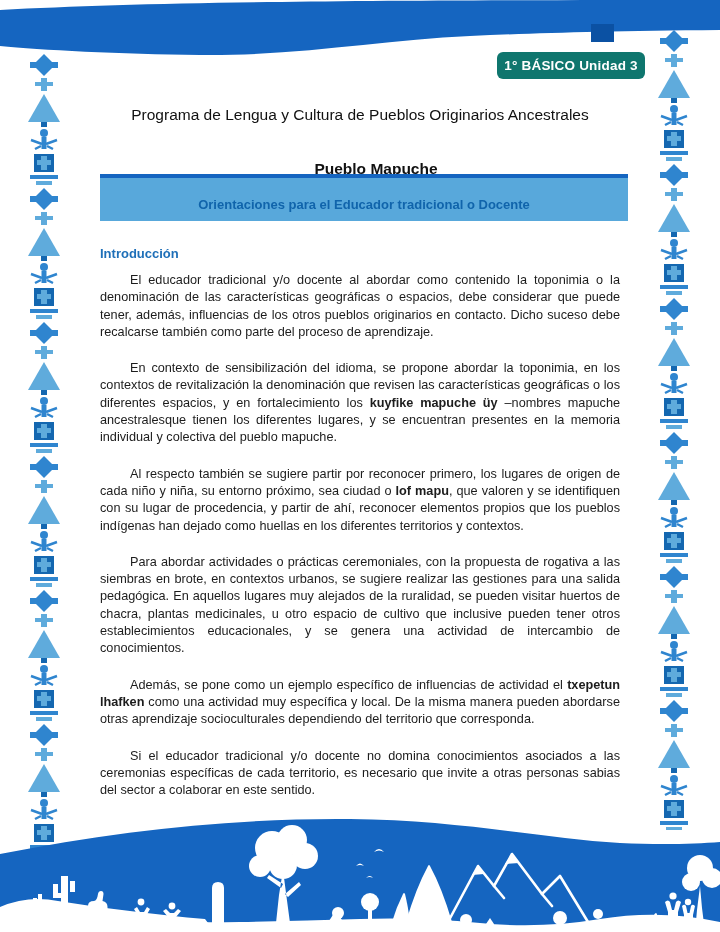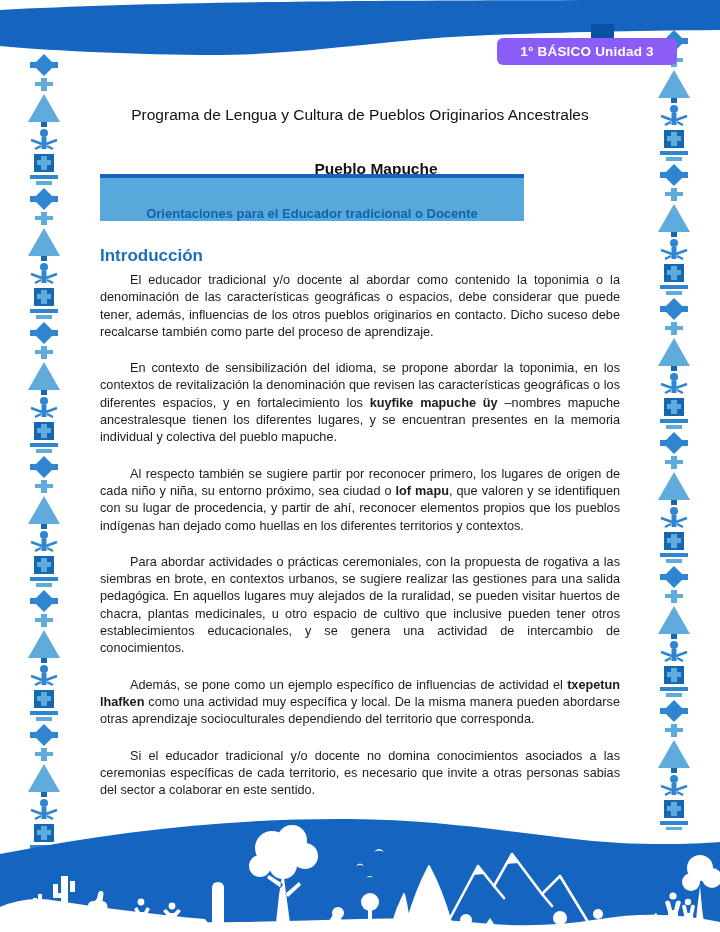--- a/index.html
+++ b/index.html
@@ -5,49 +5,49 @@
   html,body{margin:0;padding:0;}
   body{
     width:720px;height:932px;position:relative;overflow:hidden;
     background:#ffffff;
     font-family:"Liberation Sans", sans-serif;
     -webkit-font-smoothing:antialiased;
   }
   
   .top-wave{position:absolute;top:0;left:0;width:720px;height:70px;}
   .unit-badge{
-    position:absolute;top:38px;left:497px;width:180px;height:27px;
-    background:#8b5cf6;border-radius:6px;color:#ffffff;
+    position:absolute;top:52px;left:497px;width:148px;height:27px;
+    background:#0f766e;border-radius:6px;color:#ffffff;
     font-size:13.5px;font-weight:bold;display:flex;align-items:center;justify-content:center;
     letter-spacing:.2px;z-index:3;
   }
   .badge-stem{position:absolute;top:24px;left:591px;width:23px;height:18px;background:#0b51a3;z-index:2;}
   
   .border-strip{position:absolute;width:46px;height:800px;z-index:1;}
   .border-left{left:22px;top:54px;}
   .border-right{left:652px;top:30px;}
   
   .content{position:absolute;left:100px;top:0;width:520px;color:#1a1a1a;}
   .doc-title{
     margin:0;position:absolute;top:106px;left:0;width:520px;text-align:center;
     font-size:15.5px;font-weight:normal;color:#111;
   }
   .doc-subtitle{
     margin:16px;position:absolute;top:144px;left:0;width:520px;text-align:center;
     font-size:15.5px;font-weight:bold;color:#111;
   }
   .banner{
-    position:absolute;top:174px;left:0;width:424px;height:43px;
+    position:absolute;top:174px;left:0;width:528px;height:43px;
     background:#58a8db;border-top:4px solid #1565c0;
-    display:flex;align-items:flex-end;justify-content:center;
+    display:flex;align-items:center;justify-content:center;
   }
   .banner span{font-size:13px;font-weight:bold;color:#1064ab;margin-top:9px;}
   .section-heading{
     margin:0;position:absolute;top:246px;left:0;
-    font-size:17px;font-weight:bold;color:#1e6fb8;
+    font-size:13px;font-weight:bold;color:#1e6fb8;
   }
   .paragraphs{position:absolute;top:272px;left:0;width:520px;}
   .para{
     margin:0 0 19px 0;font-size:12.7px;line-height:17.3px;text-align:justify;
     text-indent:30px;color:#1c1c1c;
   }
   .para b{font-weight:bold;}
   
   .footer-scene{position:absolute;left:0;bottom:0;width:720px;height:122px;z-index:2;}
 </style>

